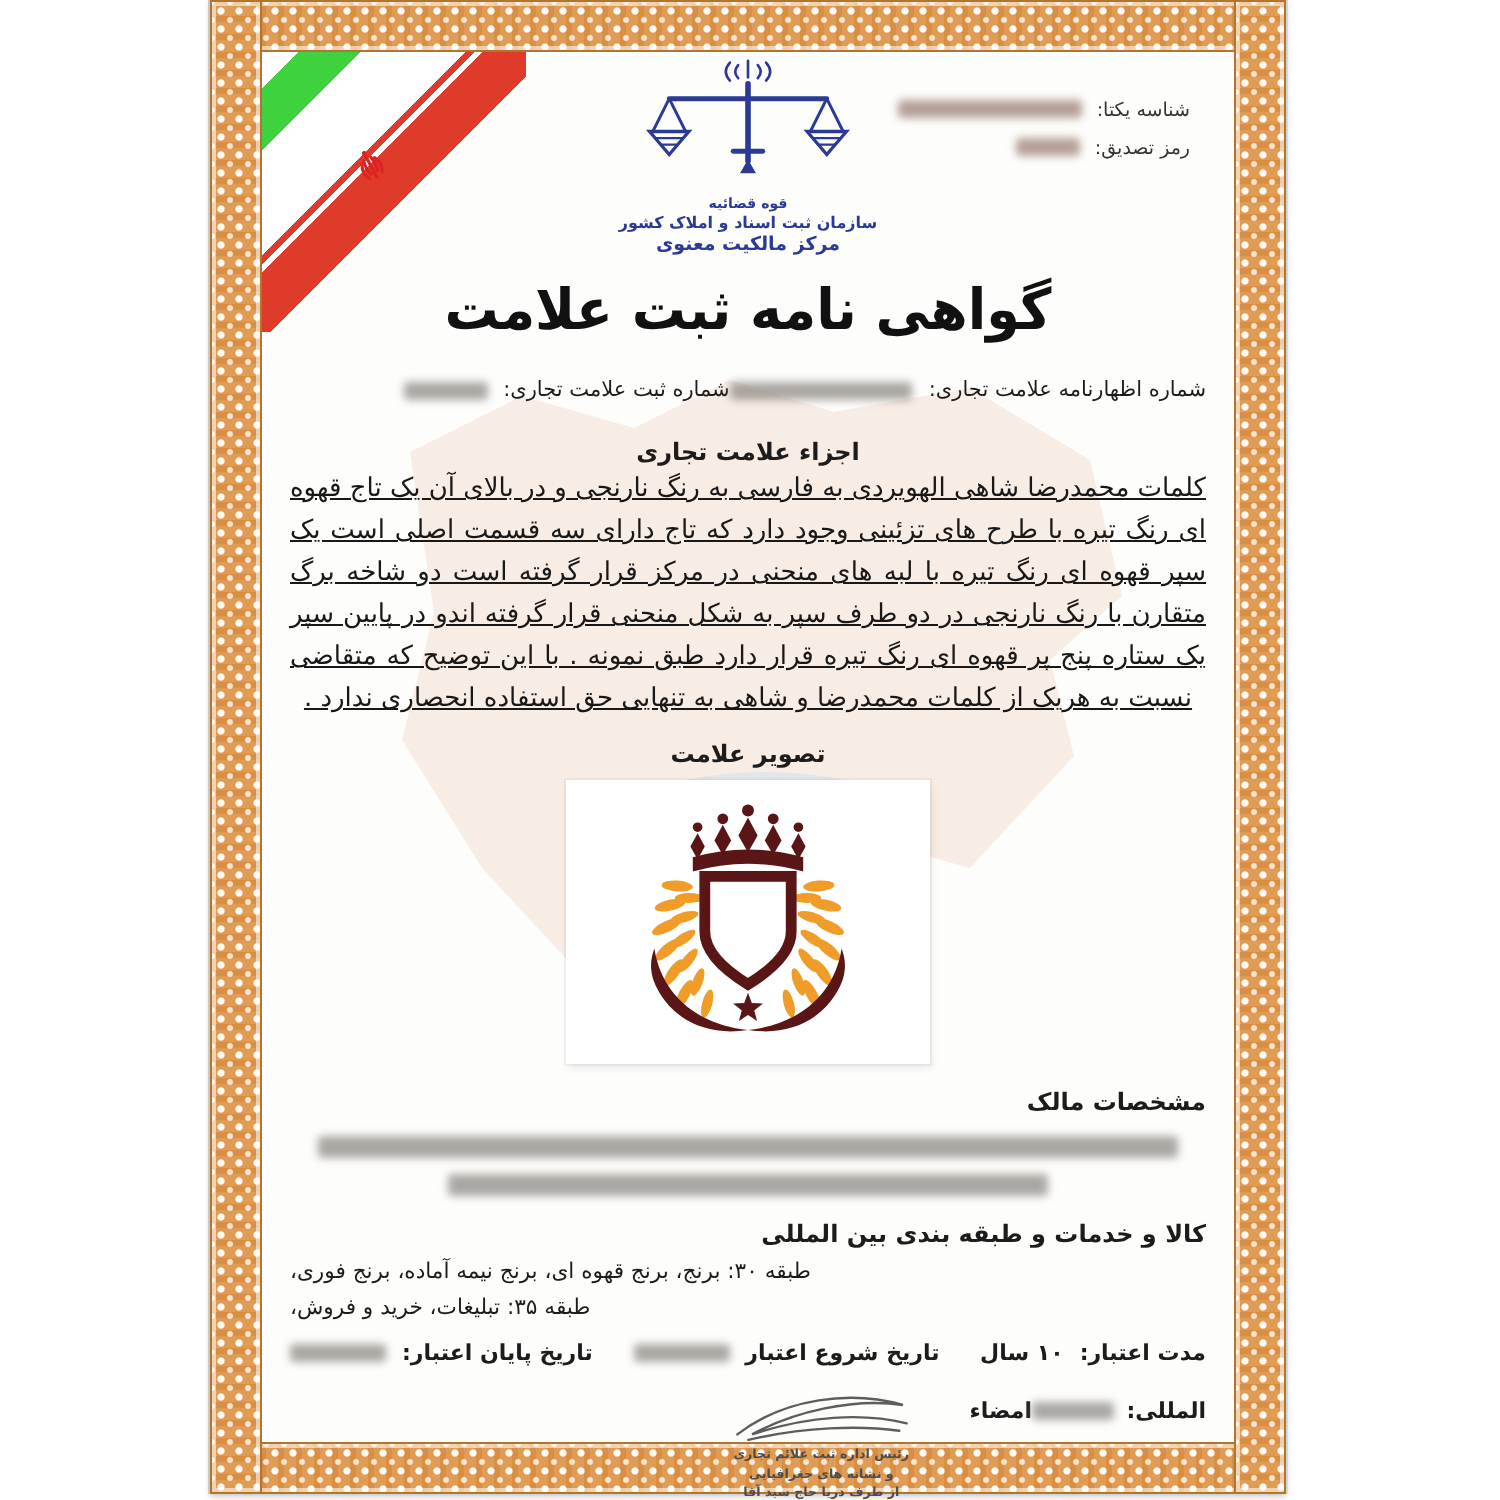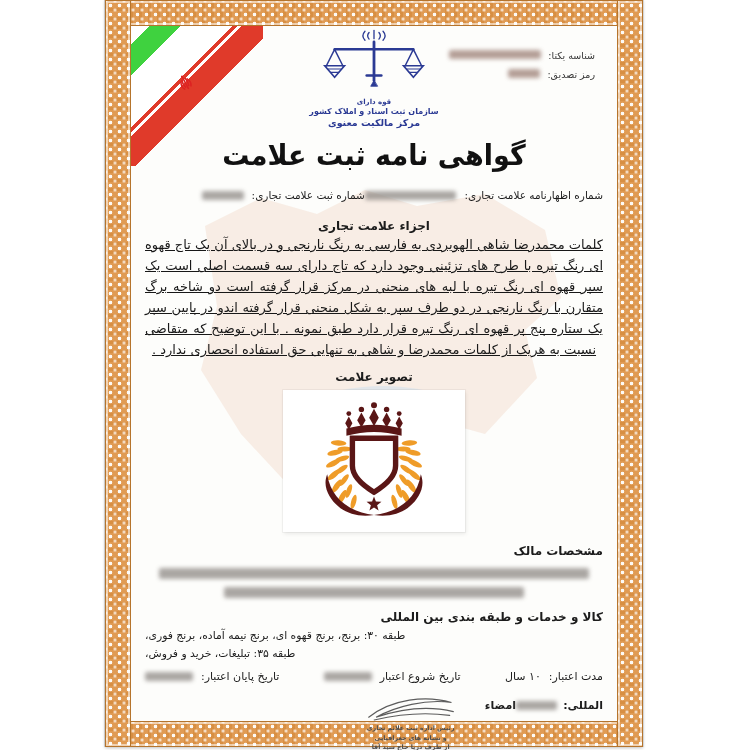--- a/index.html
+++ b/index.html
@@ -94,21 +94,21 @@
   .owner-head { margin-top:12px; }
   .ownerlines { margin-top:10px; text-align:center; }
   .ownerlines .redact { display:block; margin:0 auto 8px; }
 
   .goods-head { margin-top:12px; }
   .goods-line { font-size:10.8px; margin-top:5px; text-align:left; }
 
   .validity { display:flex; justify-content:space-between; align-items:center; margin-top:10px; font-size:11px; }
   .validity .vgroup { display:flex; align-items:center; }
   .validity .vgroup .lbl { margin-left:8px; }
-  .validity .bold { font-weight:normal;text-align:center; }
+  .validity .bold { font-weight:bold;text-align:center; }
 
   
   .signrow { display:flex; margin-top:16px; font-size:11px; align-items:flex-start; }
   .sig-col1 { width:47%; }
   .sig-col1 .head { font-weight:bold; }
   .sig-col1 .behalf { font-weight:bold; font-size:10.5px; margin-top:10px; margin-right:12px; }
   .sig-date { display:flex; align-items:center; width:19%; }
   .sig-date .lbl { margin-left:6px; font-weight:bold; }
   .sig-emza { width:12%; font-weight:bold; }
   .sig-stamp { width:22%; text-align:center; color:#555; }
@@ -167,21 +167,21 @@
 
               <path d="M22,26 L12,46 M22,26 L32,46" stroke-width="1.8"></path>
               <path d="M10,46 H34 L22,60 Z" stroke-width="2"></path>
               <path d="M14,50 H30 M17,54 H27" stroke-width="1.4"></path>
 
               <path d="M118,26 L108,46 M118,26 L128,46" stroke-width="1.8"></path>
               <path d="M106,46 H130 L118,60 Z" stroke-width="2"></path>
               <path d="M110,50 H126 M113,54 H123" stroke-width="1.4"></path>
             </g>
           </svg>
-          <div class="l1">قوه دارای</div>
+          <div class="l1">قوه قضائیه</div>
           <div class="l2">سازمان ثبت اسناد و املاک کشور</div>
           <div class="l3">مرکز مالکیت معنوی</div>
         </div>
 
         <div class="idblock">
           <div class="idrow">
             <span class="lbl">شناسه یکتا:</span>
             <span class="redact warm" style="width:92px;"></span>
           </div>
           <div class="idrow">

